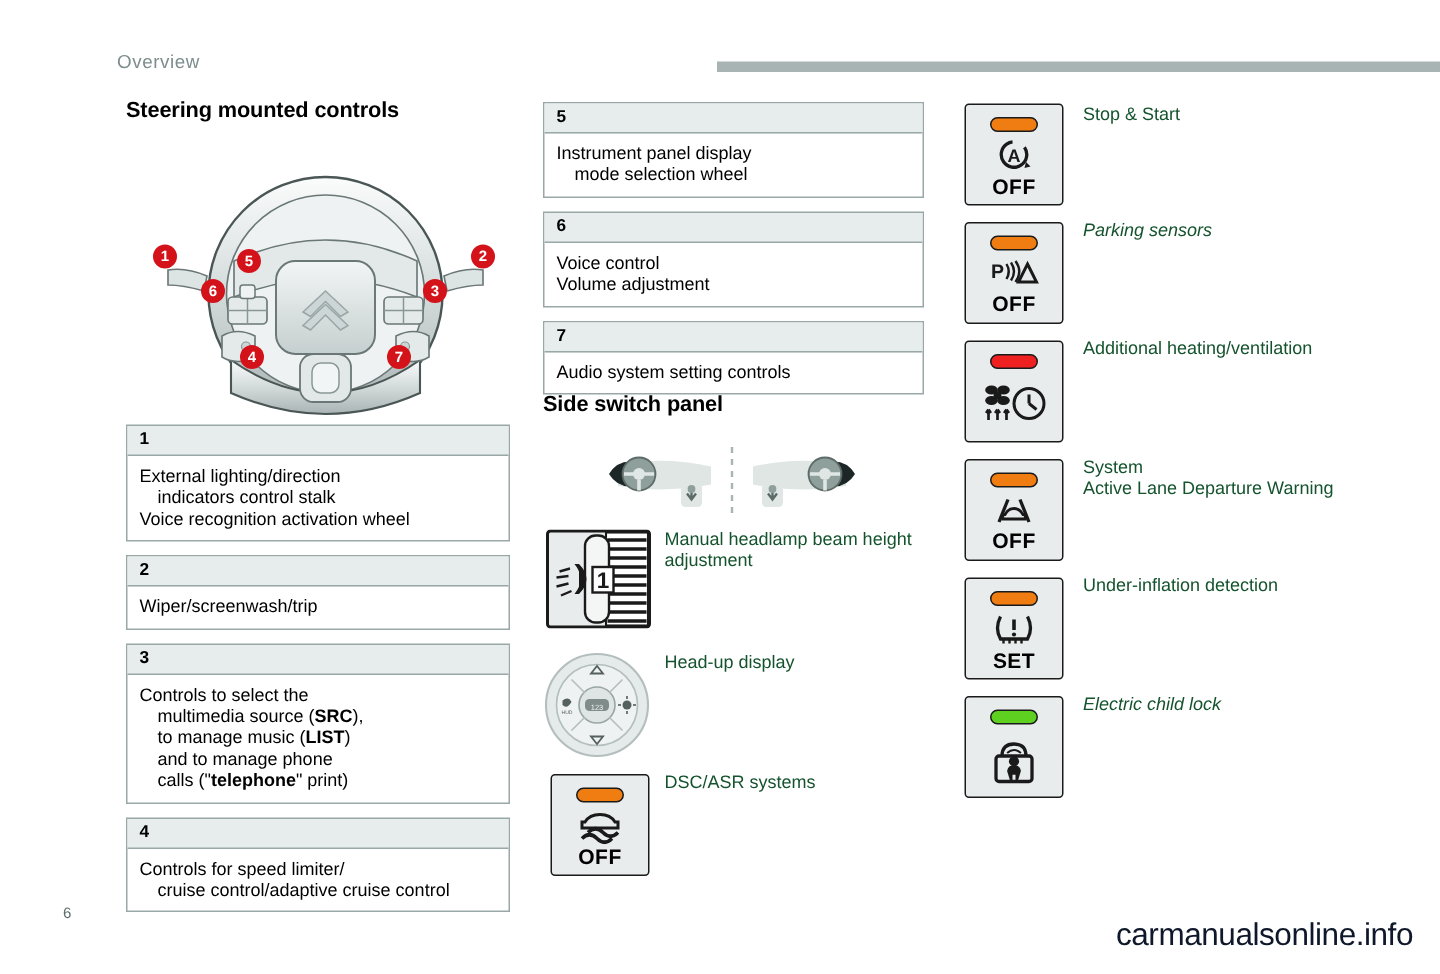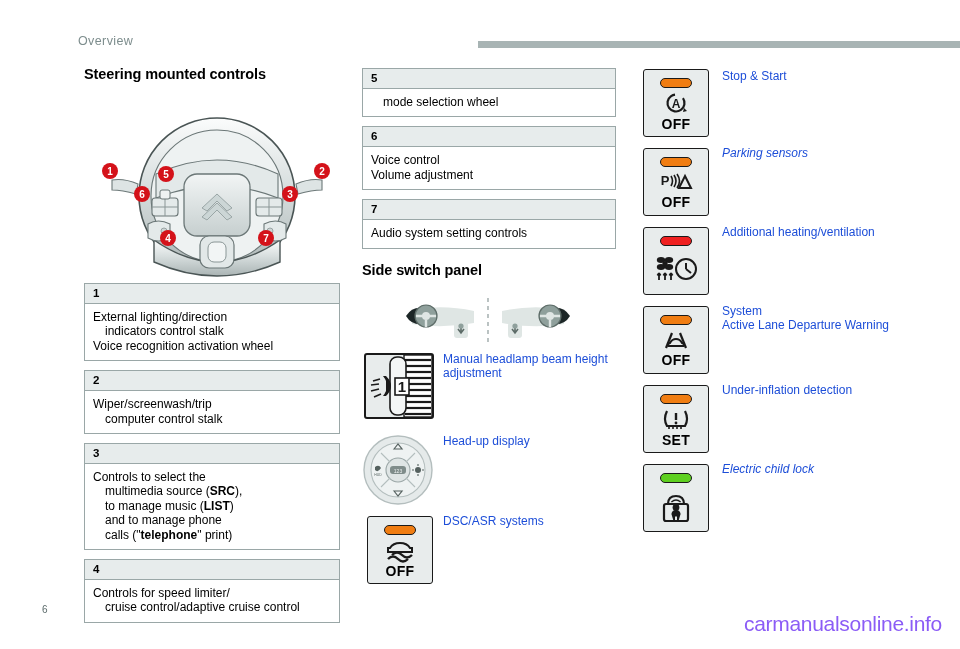--- a/index.html
+++ b/index.html
@@ -39,21 +39,21 @@
   .tbl-body p{margin:0;}
   .ind{padding-left:12px;display:block;}
 
   
   .wheel-wrap{position:absolute;left:96px;top:112px;width:242px;height:168px;}
   .dash-wrap{position:absolute;left:398px;top:296px;width:180px;height:50px;}
 
   
   .item{position:absolute;}
   .item-label{
-    position:absolute;font-size:12px;line-height:14.4px;color:#1d4ed8;
+    position:absolute;font-size:12px;line-height:14.4px;color:#14532d;
   }
 
   
   .btn{
     width:66px;height:68px;border:1.6px solid #1a1a1a;border-radius:3px;
     background:#e8ecec;position:relative;
     box-sizing:border-box;
   }
   .btn .led{
     position:absolute;left:50%;transform:translateX(-50%);top:8px;
@@ -65,21 +65,21 @@
   }
   .btn .txt{
     font-size:14px;font-weight:bold;letter-spacing:.3px;line-height:14px;margin-top:1px;
   }
 
   .footer-page{
     position:absolute;left:42px;top:604px;font-size:10px;color:#5c6b6b;
   }
   .watermark{
     position:absolute;right:18px;top:612px;
-    font-size:21px;color:#8b5cf6;letter-spacing:-.3px;
+    font-size:21px;color:#0f172a;letter-spacing:-.3px;
   }
   svg{display:block;}
 </style>
 </head>
 <body>
 
 <div class="page">
 
   <div class="section-label">Overview</div>
   <div class="header-rule"></div>
@@ -168,21 +168,20 @@
         <p>External lighting/direction</p>
         <p class="ind">indicators control stalk</p>
         <p>Voice recognition activation wheel</p>
       </div>
     </div>
 
     <div class="tbl">
       <div class="tbl-head">2</div>
       <div class="tbl-body">
         <p>Wiper/screenwash/trip</p>
-        <p class="ind">computer control stalk</p>
       </div>
     </div>
 
     <div class="tbl">
       <div class="tbl-head">3</div>
       <div class="tbl-body">
         <p>Controls to select the</p>
         <p class="ind">multimedia source (<b>SRC</b>),</p>
         <p class="ind">to manage music (<b>LIST</b>)</p>
         <p class="ind">and to manage phone</p>
@@ -197,20 +196,21 @@
         <p class="ind">cruise control/adaptive cruise control</p>
       </div>
     </div>
   </div>
 
   <div style="position:absolute;left:362px;top:68px;width:254px;">
 
     <div class="tbl">
       <div class="tbl-head">5</div>
       <div class="tbl-body">
+        <p>Instrument panel display</p>
         <p class="ind">mode selection wheel</p>
       </div>
     </div>
 
     <div class="tbl">
       <div class="tbl-head">6</div>
       <div class="tbl-body">
         <p>Voice control</p>
         <p>Volume adjustment</p>
       </div>

